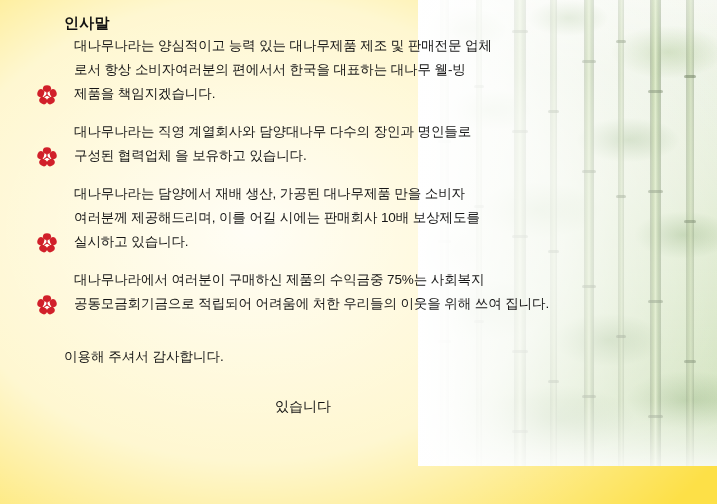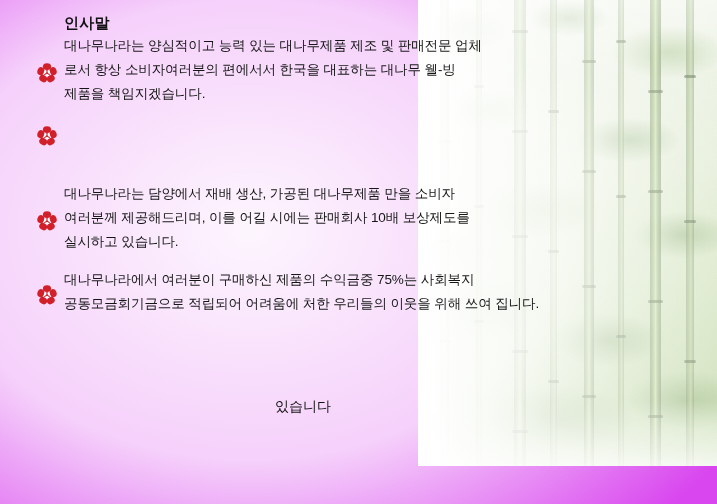--- a/index.html
+++ b/index.html
@@ -11,21 +11,21 @@
     height: 504px;
     background: #ffffff;
     font-family: "Liberation Sans", sans-serif;
     overflow: hidden;
   }
 
   #page {
     position: relative;
     width: 717px;
     height: 504px;
-    background: #d946ef;
+    background: #fde047;
     overflow: hidden;
   }
 
   
   #bamboo-photo {
     position: absolute;
     left: 418px;
     top: 0px;
     width: 299px;
     height: 466px;
@@ -141,22 +141,22 @@
     font-weight: bold;
     letter-spacing: .2px;
     color: #121212;
   }
 
   .para {
     position: absolute;
     left: 36px;
     width: 555px;
     display: flex;
-    align-items: center;
-    gap: 6px;
+    align-items: flex-end;
+    gap: 16px;
   }
   .para .lines {
     font-size: 13.5px;
     line-height: 24px;
     color: #161616;
     white-space: pre-line;
     letter-spacing: -0.1px;
   }
 
   
@@ -296,20 +296,22 @@
             <ellipse cx="4.8" cy="9.1" rx="4.1" ry="3.4" transform="rotate(288 4.8 9.1)"></ellipse>
           </g>
           <circle cx="11" cy="11" r="3.1" fill="#ffffff"></circle>
           <g stroke="#d1202a" stroke-width="1.1" stroke-linecap="round">
             <line x1="11" y1="11" x2="11" y2="8.2"></line>
             <line x1="11" y1="11" x2="13.4" y2="12.6"></line>
             <line x1="11" y1="11" x2="8.6" y2="12.6"></line>
           </g>
         </svg>
       </span>
+      <span class="lines">대나무나라는 직영 계열회사와 담양대나무 다수의 장인과 명인들로
+구성된 협력업체 을 보유하고 있습니다.</span>
     </div>
 
     <div class="para" style="top:182px;">
       <span class="bullet">
         <svg width="22" height="22" viewBox="0 0 22 22" aria-hidden="true">
           <g fill="#d1202a">
             <ellipse cx="11" cy="4.6" rx="4.1" ry="3.4"></ellipse>
             <ellipse cx="17.2" cy="9.1" rx="4.1" ry="3.4" transform="rotate(72 17.2 9.1)"></ellipse>
             <ellipse cx="14.8" cy="16.6" rx="4.1" ry="3.4" transform="rotate(144 14.8 16.6)"></ellipse>
             <ellipse cx="7.2" cy="16.6" rx="4.1" ry="3.4" transform="rotate(216 7.2 16.6)"></ellipse>
@@ -343,19 +345,20 @@
             <line x1="11" y1="11" x2="11" y2="8.2"></line>
             <line x1="11" y1="11" x2="13.4" y2="12.6"></line>
             <line x1="11" y1="11" x2="8.6" y2="12.6"></line>
           </g>
         </svg>
       </span>
       <span class="lines">대나무나라에서 여러분이 구매하신 제품의 수익금중 75%는 사회복지
 공동모금회기금으로 적립되어 어려움에 처한 우리들의 이웃을 위해 쓰여 집니다.</span>
     </div>
 
+    <div class="thanks">이용해 주셔서 감사합니다.</div>
 
     <div class="signature">
       <span class="brand">있습니다</span>
     </div>
 
   </div>
 </div>
 
 </body></html>

